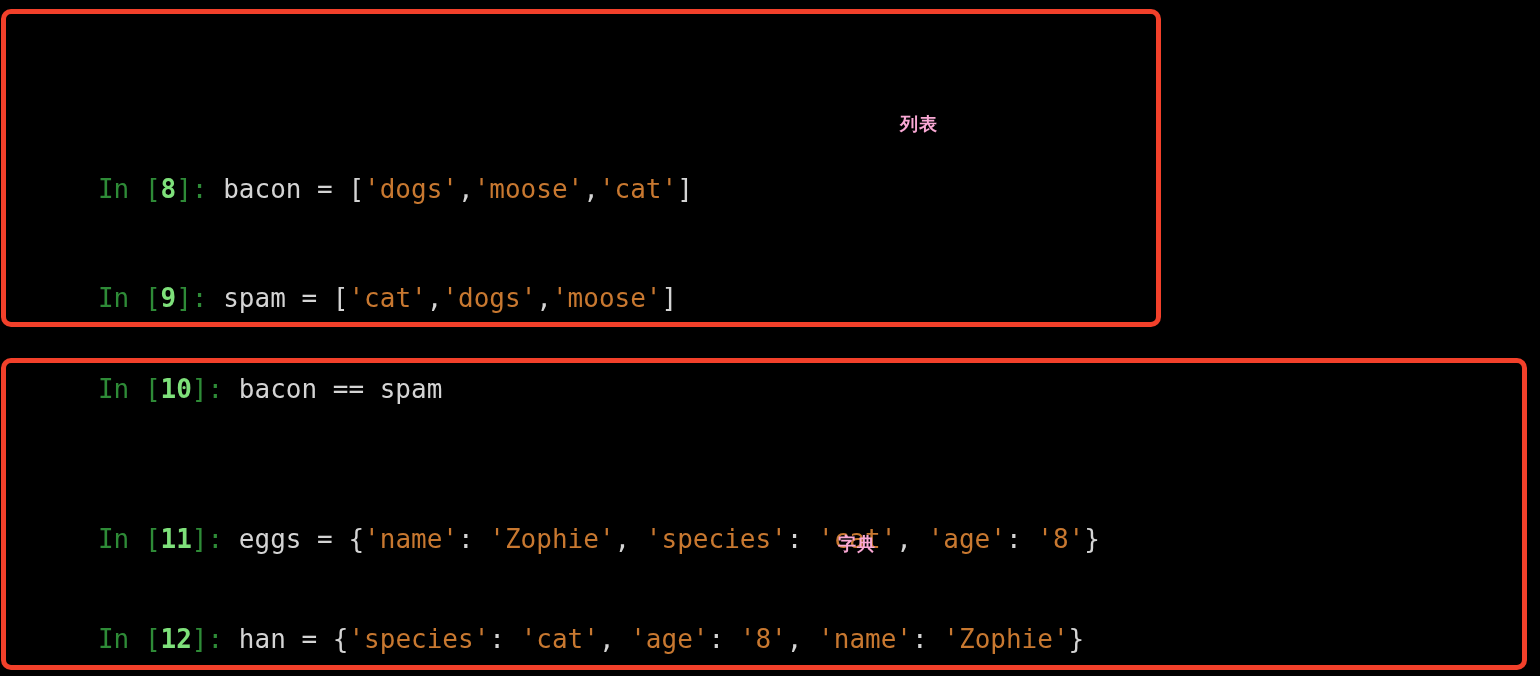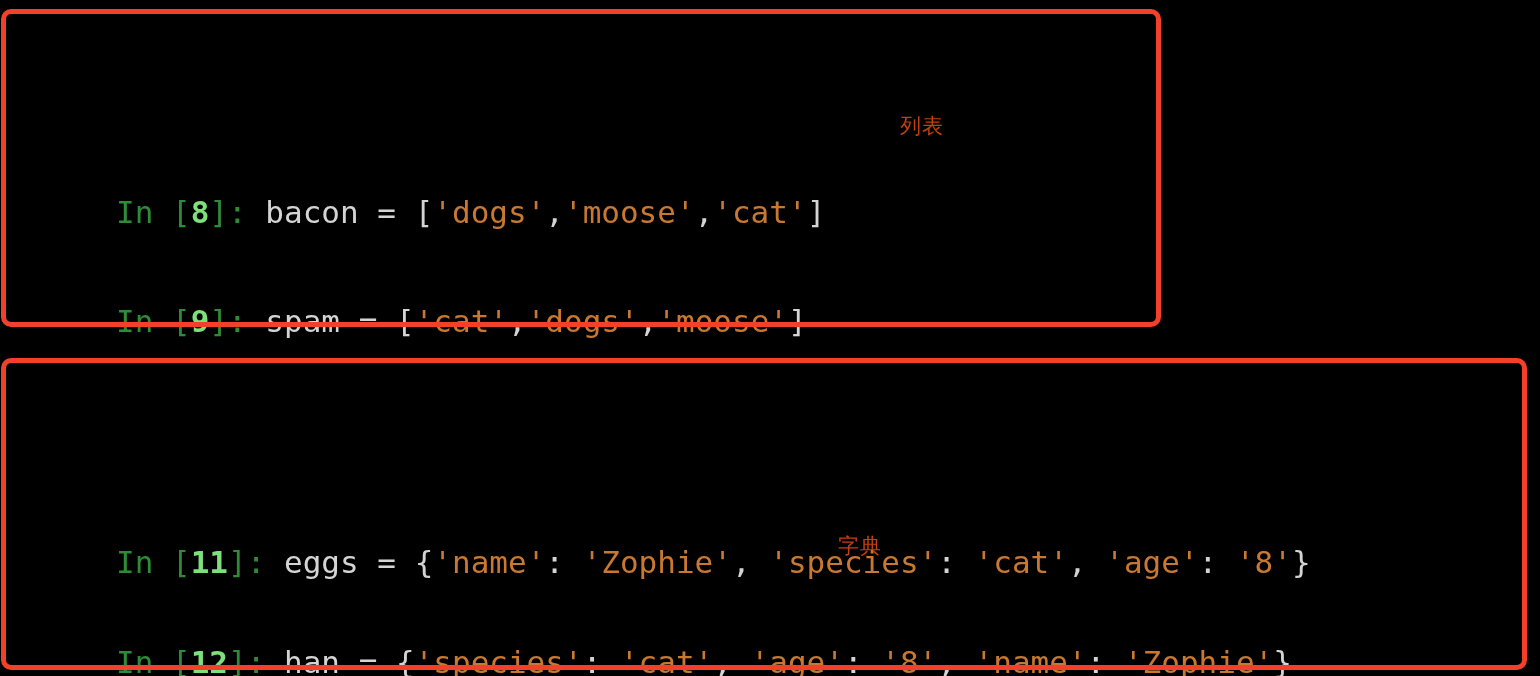--- a/index.html
+++ b/index.html
@@ -40,39 +40,38 @@
   #box-dict {
     left: 1px;
     top: 358px;
     width: 1526px;
     height: 312px;
   }
 
   
   .annot-label {
     position: absolute;
-    color: #c2410c;
+    color: #f9a8d4;
     font-family: "DejaVu Sans", "Liberation Sans", sans-serif;
-    font-size: 21px;
-    font-weight: 400;
+    font-size: 18px;
+    font-weight: 700;
     letter-spacing: 1px;
     white-space: nowrap;
   }
   #label-list { left: 900px; top: 112px; }
   #label-dict { left: 838px; top: 532px; }
 
   
   .cell {
     position: absolute;
     left: 4px;
     white-space: pre;
-    font-size: 31px;
+    font-size: 26px;
     line-height: 50px;
     letter-spacing: 0px;
-    margin-top: 23px;
   }
   .cell .line { display: block; height: 50px; }
 
   
   .prompt-in      { color: #2e8b37; }
   .prompt-in-num  { color: #7ee07a; font-weight: 700; }
   .prompt-out     { color: #8e3223; }
   .prompt-out-num { color: #f08a84; font-weight: 700; }
   .punct          { color: #d4d4d4; }
   .name           { color: #d4d4d4; }
@@ -99,20 +98,23 @@
     </span>
   </div>
 
   <div class="cell" id="cell-9">
     <span class="line">
       <span class="prompt-in">In </span><span class="prompt-in">[</span><span class="prompt-in-num">9</span><span class="prompt-in">]: </span><span class="name">spam </span><span class="op">= </span><span class="punct">[</span><span class="str">'cat'</span><span class="punct">,</span><span class="str">'dogs'</span><span class="punct">,</span><span class="str">'moose'</span><span class="punct">]</span>
     </span>
   </div>
 
   <div class="cell" id="cell-10">
+    <span class="line">
+      <span class="prompt-in">In </span><span class="prompt-in">[</span><span class="prompt-in-num">10</span><span class="prompt-in">]: </span><span class="name">bacon </span><span class="op">== </span><span class="name">spam</span>
+    </span>
   </div>
 
   <div class="cell" id="cell-11">
     <span class="line">
       <span class="prompt-in">In </span><span class="prompt-in">[</span><span class="prompt-in-num">11</span><span class="prompt-in">]: </span><span class="name">eggs </span><span class="op">= </span><span class="punct">{</span><span class="str">'name'</span><span class="punct">: </span><span class="str">'Zophie'</span><span class="punct">, </span><span class="str">'species'</span><span class="punct">: </span><span class="str">'cat'</span><span class="punct">, </span><span class="str">'age'</span><span class="punct">: </span><span class="str">'8'</span><span class="punct">}</span>
     </span>
   </div>
 
   <div class="cell" id="cell-12">
     <span class="line">

